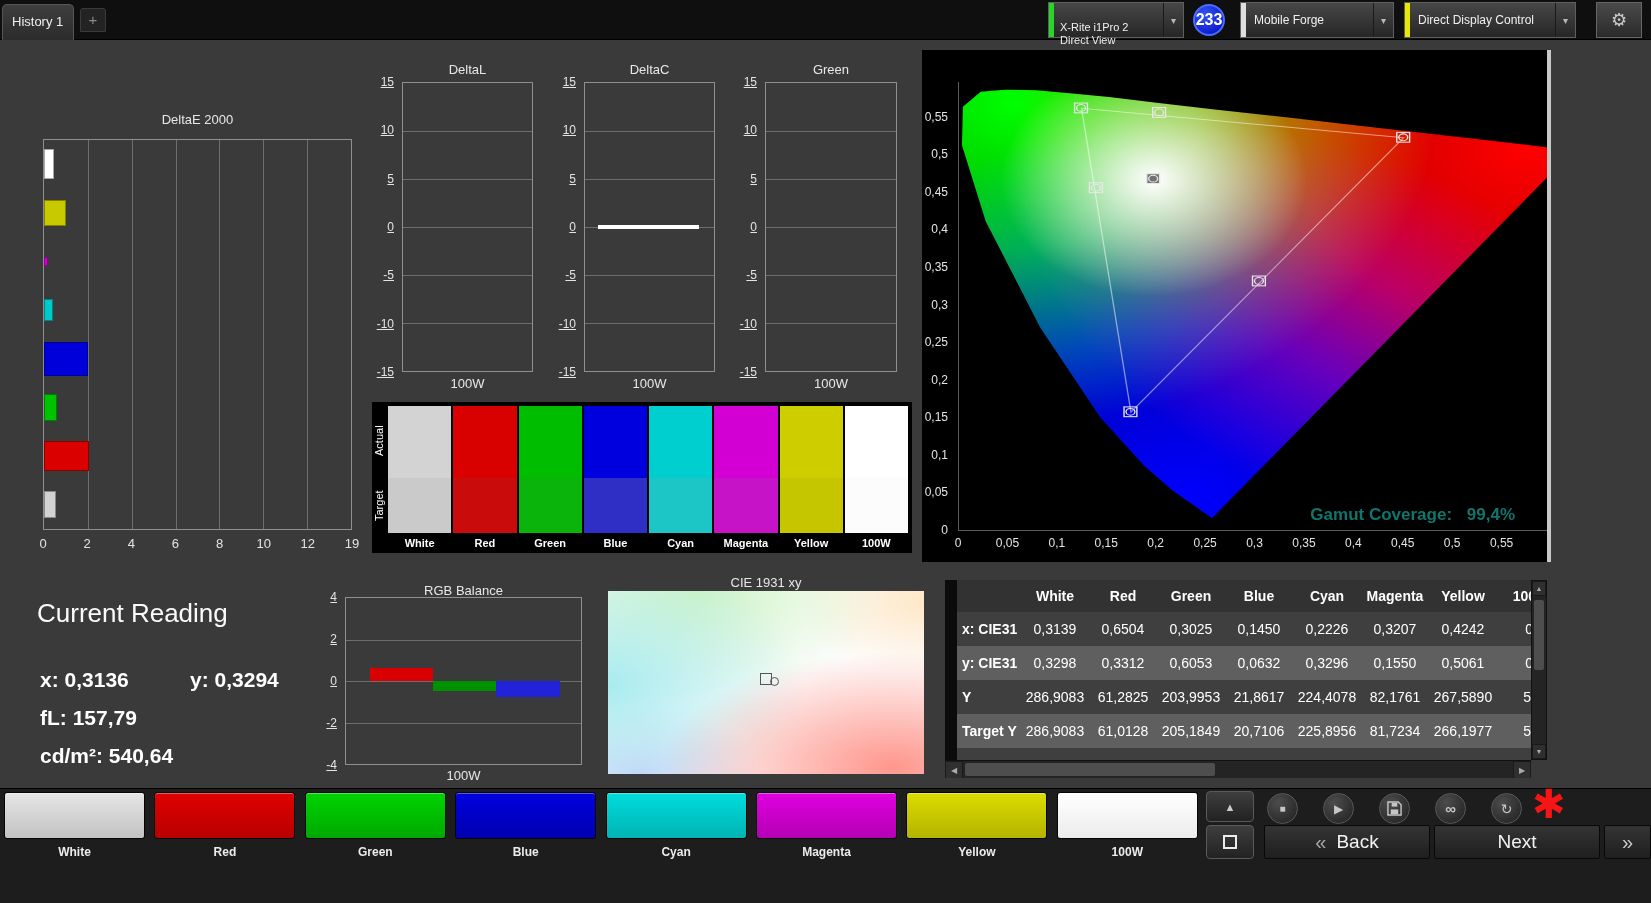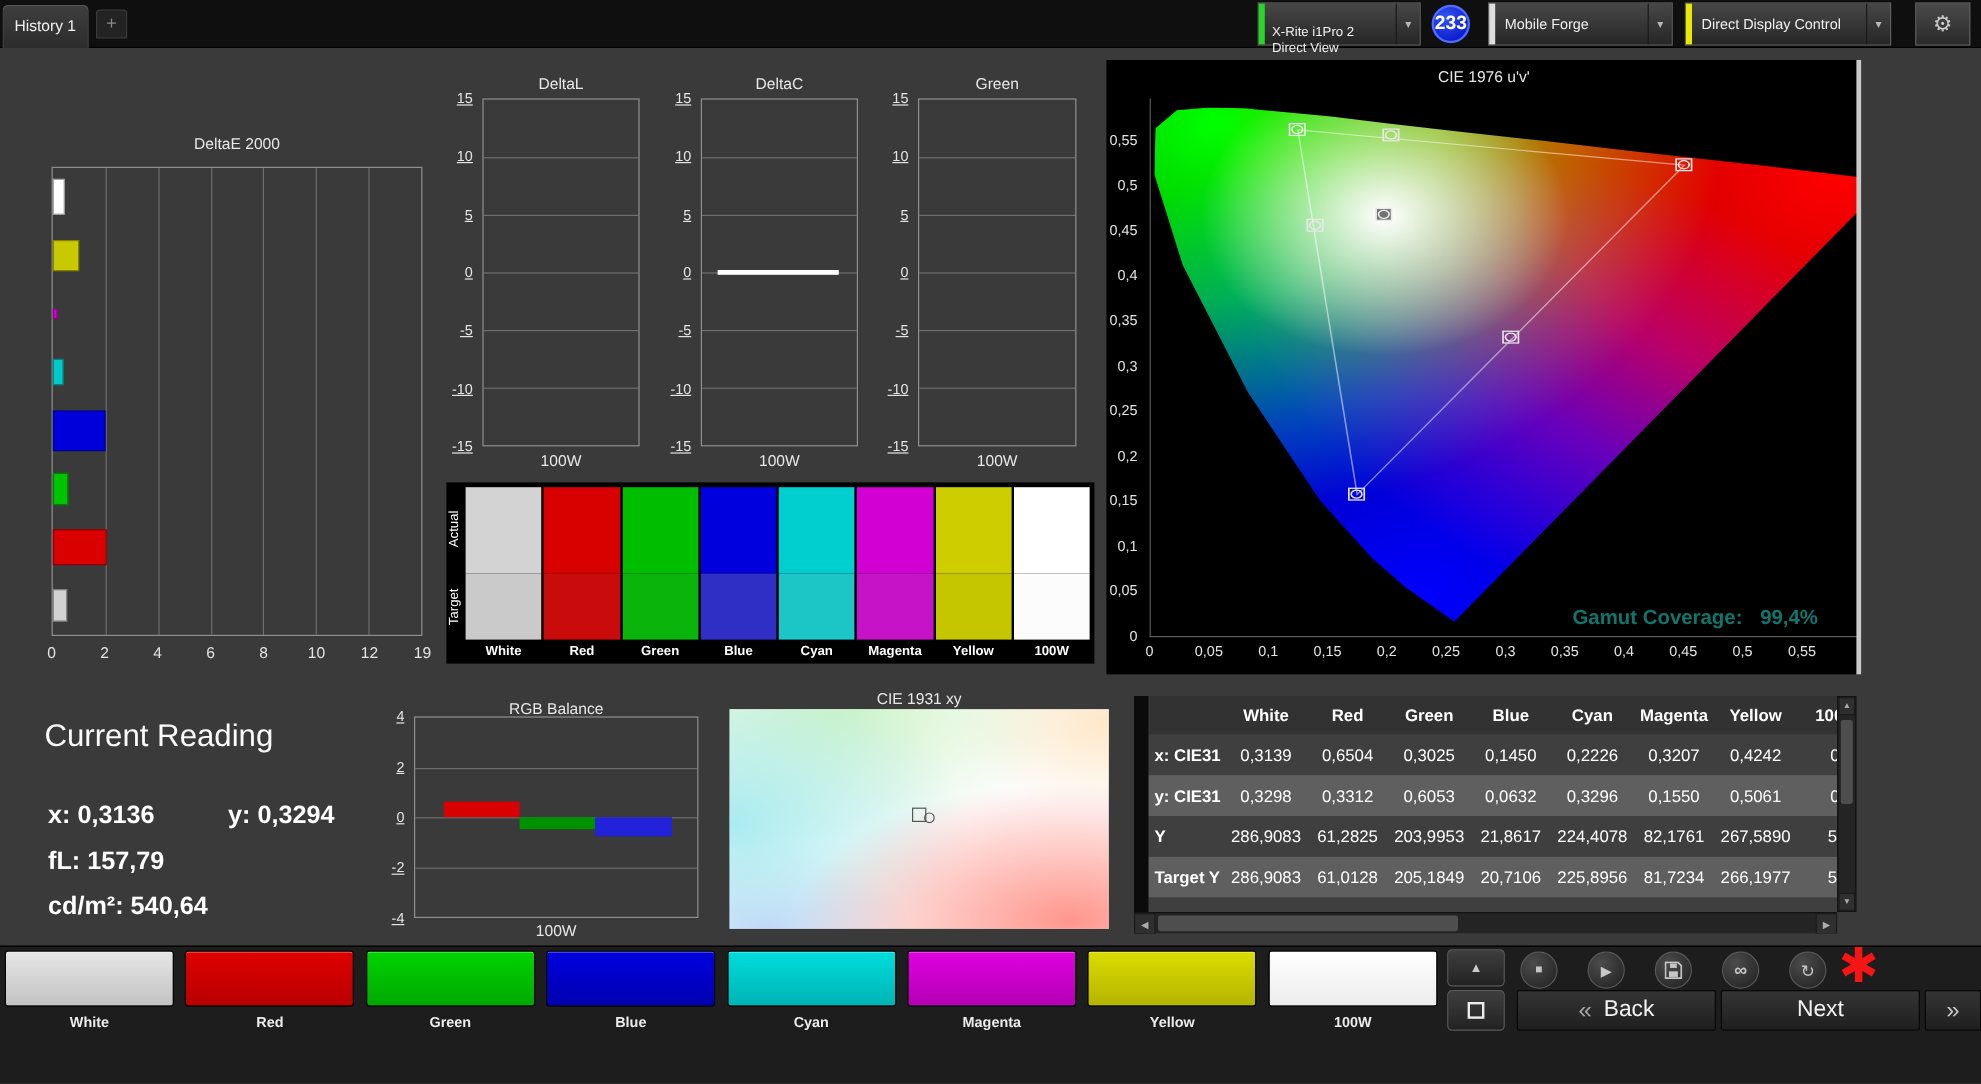--- a/index.html
+++ b/index.html
@@ -240,21 +240,20 @@
         <div class="swlab" data-interactable="false">Green</div>
         <div class="swlab" data-interactable="false">Blue</div>
         <div class="swlab" data-interactable="false">Cyan</div>
         <div class="swlab" data-interactable="false">Magenta</div>
         <div class="swlab" data-interactable="false">Yellow</div>
         <div class="swlab" data-interactable="false">100W</div>
       </div>
   </div>
 
   <div id="cie-panel" data-interactable="false" style="position:absolute;left:922px;top:50px;width:629px;height:512px;background:#000;">
-    <div class="ctitle" data-interactable="false" style="left:0;top:6px;width:100%;">CIE 1976 u'v'</div>
     <div id="cie-ylabels" data-interactable="false" style="position:absolute;left:0;top:0;width:32px;height:512px;">
         <div class="cielab" data-interactable="false" style="top: 473px;">0</div>
         <div class="cielab" data-interactable="false" style="top: 435.42px;">0,05</div>
         <div class="cielab" data-interactable="false" style="top: 397.84px;">0,1</div>
         <div class="cielab" data-interactable="false" style="top: 360.26px;">0,15</div>
         <div class="cielab" data-interactable="false" style="top: 322.68px;">0,2</div>
         <div class="cielab" data-interactable="false" style="top: 285.1px;">0,25</div>
         <div class="cielab" data-interactable="false" style="top: 247.52px;">0,3</div>
         <div class="cielab" data-interactable="false" style="top: 209.94px;">0,35</div>
         <div class="cielab" data-interactable="false" style="top: 172.36px;">0,4</div>

